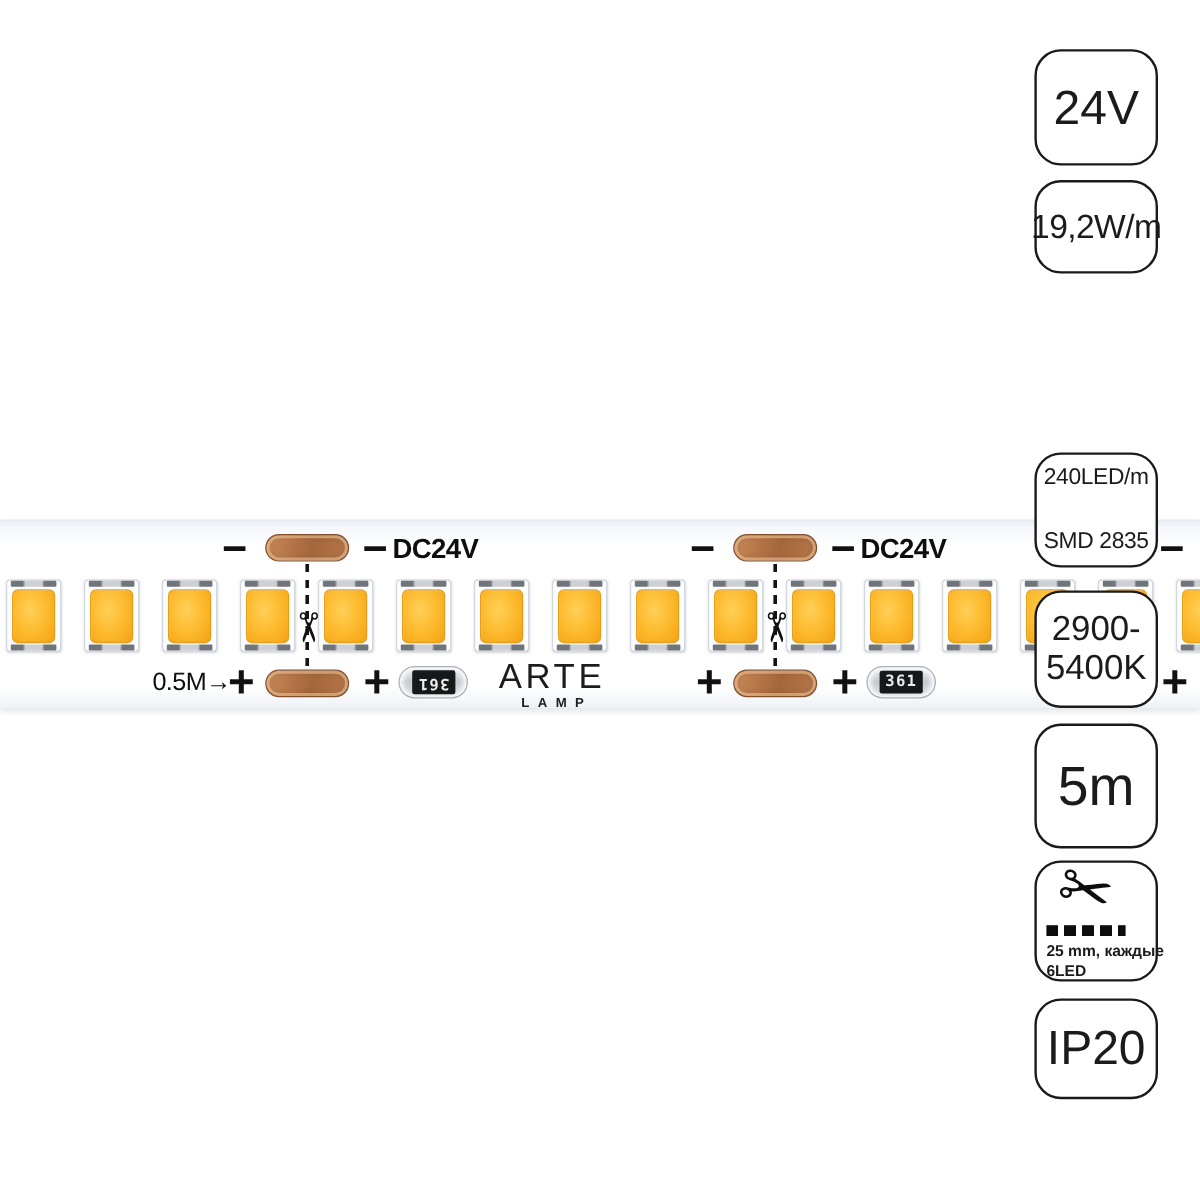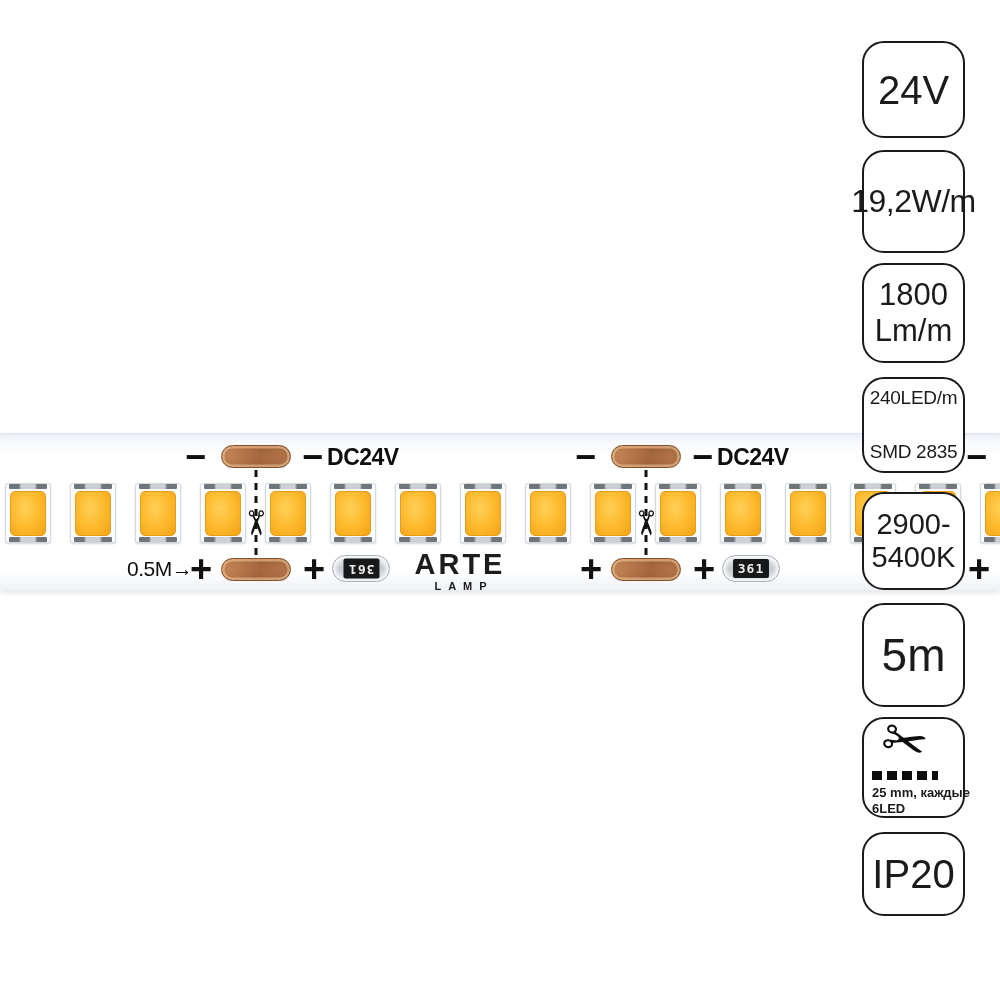--- a/index.html
+++ b/index.html
@@ -51,31 +51,31 @@
 
   .resistor { position:absolute; top:121px; width:58px; height:27px; border-radius:14px;
     background:linear-gradient(180deg,#eff1f3,#c4c9cf 48%,#e0e3e7);
     border:1px solid #a9afb7; display:flex; align-items:center; justify-content:center;
     box-shadow:inset 3px 0 4px rgba(255,255,255,0.9), inset -3px 0 4px rgba(255,255,255,0.9); }
   .resistor .code { background:#17181a; color:#ececec; font-family:"DejaVu Sans Mono",monospace;
     font-size:13px; font-weight:700; letter-spacing:1px; padding:2px 5px; border-radius:2px; line-height:1.2; }
   .resistor.flipped .code { transform:rotate(180deg); }
 
   .logo { position:absolute; left:460px; top:116px; transform:translateX(-50%); text-align:center; color:#1c1c1c; }
-  .logo .logo-top { font-size:29px; font-weight:700; letter-spacing:3px; line-height:1;text-align:center; }
+  .logo .logo-top { font-size:29px; font-weight:400; letter-spacing:3px; line-height:1;text-align:center; }
   .logo .logo-bottom { font-size:11px; font-weight:700; letter-spacing:7px; line-height:1; margin-top:2px; margin-left:8px; }
 
   
   .badge { position:absolute; left:862px; width:103px; background:#ffffff;
     border:2.5px solid #1a1a1a; border-radius:22px; z-index:5;
     display:flex; flex-direction:column; align-items:center; justify-content:center;
     text-align:right; color:#1b1b1b; }
   .badge .line { line-height:1.15; }
   .b-voltage   { top:41px;  height:97px;  font-size:40px; }
-  .b-power     { top:150px; height:103px; font-size:32px; letter-spacing:-0.5px; }
+  .b-power     { top:150px; height:78px; font-size:28px; letter-spacing:-0.5px; }
   .b-flux      { top:263px; height:100px; font-size:31px; }
   .b-density   { top:377px; height:96px;  font-size:19px; letter-spacing:-0.3px;gap:32px; }
   .b-colortemp { top:492px; height:98px;  font-size:29px; }
   .b-length    { top:603px; height:104px; font-size:46px; }
   .b-cut       { top:717px; height:101px; }
   .b-ip        { top:832px; height:84px; font-size:40px; }
 
   .b-cut { position:absolute; display:block; }
   .cut-scissors { position:absolute; left:18px; top:-4px; font-family:"DejaVu Sans",sans-serif;
     font-size:54px; color:#0d0d0d; line-height:1; transform:rotate(15deg); }
@@ -178,24 +178,20 @@
     <span class="sign plus bottomrow" style="left:968px">+</span>
 
   </div>
 
   <div class="badge b-voltage">
     <span class="line">24V</span>
   </div>
   <div class="badge b-power">
     <span class="line">19,2W/m</span>
   </div>
-  <div class="badge b-flux">
-    <span class="line">1800</span>
-    <span class="line">Lm/m</span>
-  </div>
   <div class="badge b-density">
     <span class="line">240LED/m</span>
     <span class="line">SMD 2835</span>
   </div>
   <div class="badge b-colortemp">
     <span class="line">2900-</span>
     <span class="line">5400K</span>
   </div>
   <div class="badge b-length">
     <span class="line">5m</span>

